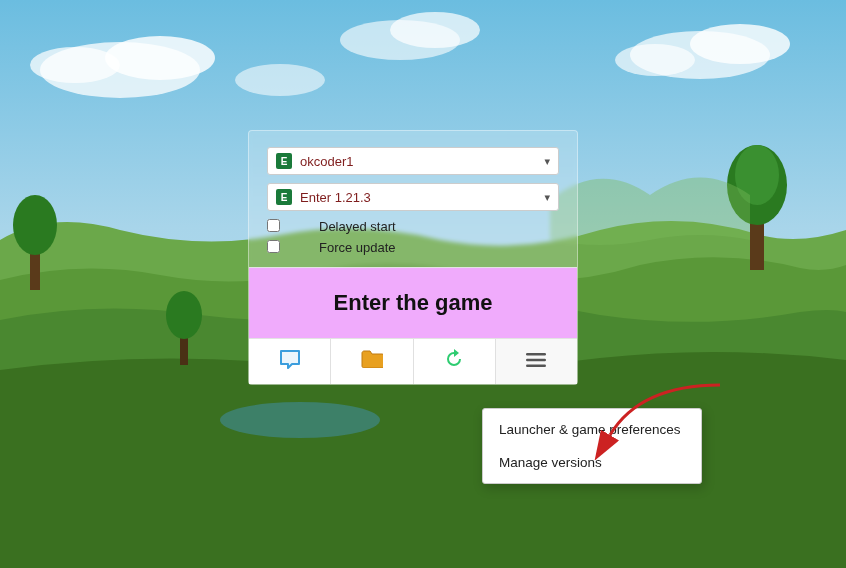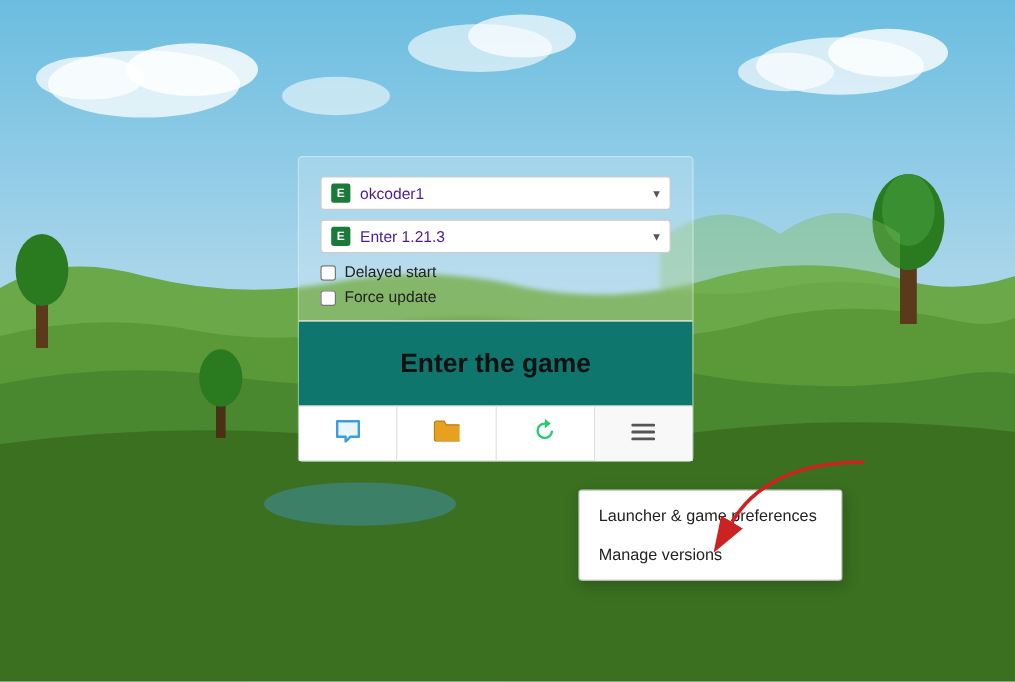--- a/index.html
+++ b/index.html
@@ -52,56 +52,57 @@
       display: flex;
       align-items: center;
       justify-content: center;
       margin-right: 8px;
       flex-shrink: 0;
     }
 
     .select-text {
       flex: 1;
       font-size: 13px;
-      color: #4c1d95;
+      color: #7f1d1d;
     }
 
     .select-chevron {
       color: #555;
       font-size: 11px;
     }
 
     .checkboxes {
       margin: 8px 0 0 0;
     }
 
     .checkbox-row {
       display: flex;
-      align-items: flex-end;
+      align-items: flex-start;
       margin-bottom: 6px;
       font-size: 13px;
       color: #222;
+      gap: 32px;
     }
 
     .checkbox-row input[type="checkbox"] {
       margin-right: 7px;
       width: 13px;
       height: 13px;
     }
 
     .enter-button-wrapper {
       margin-top: 12px;
       background: white;
       border-top: 1px solid rgba(200,200,200,0.5);
     }
 
     .enter-button {
       width: 100%;
       padding: 22px 15px;
-      background: #0f766e;
+      background: #f0abfc;
       border: none;
       font-size: 22px;
       font-weight: bold;
       color: #111;
       cursor: pointer;
       text-align: center;
       display: block;
     }
 
     .bottom-toolbar {

